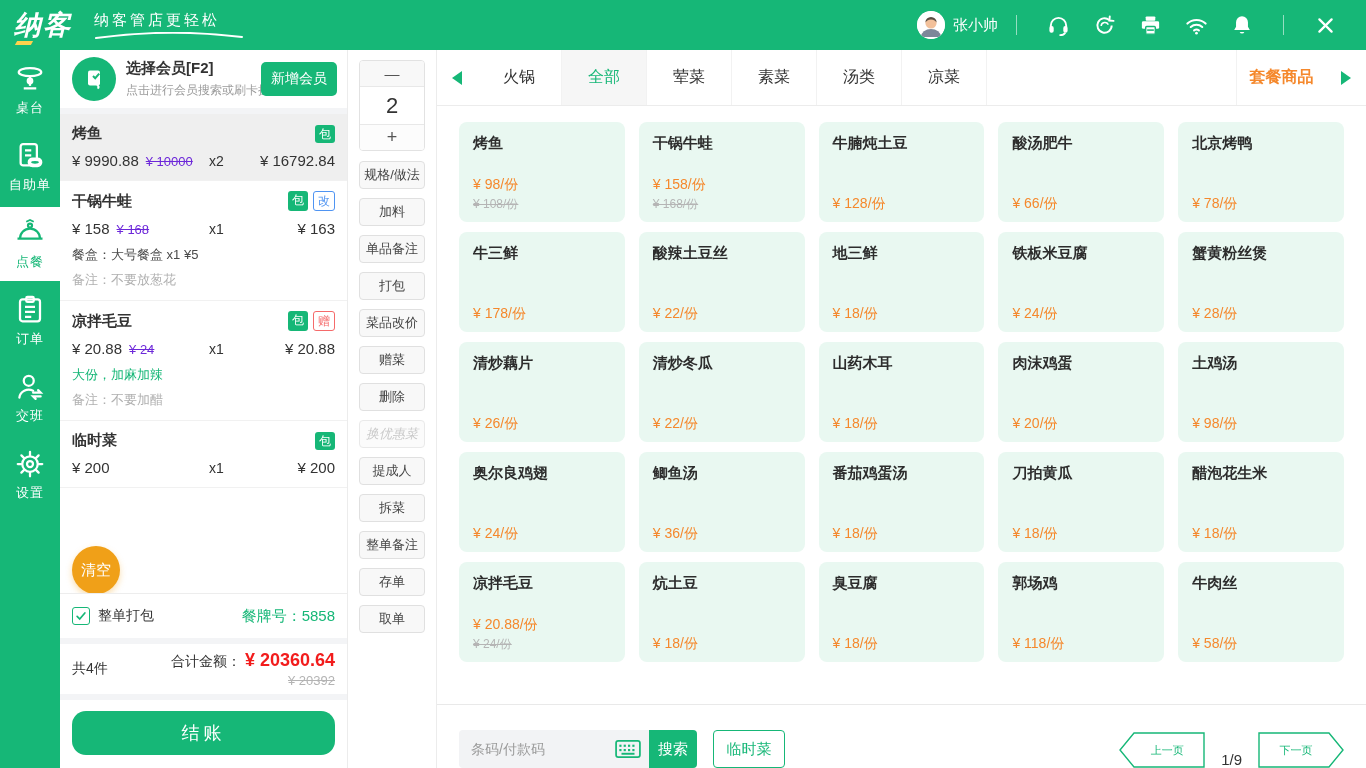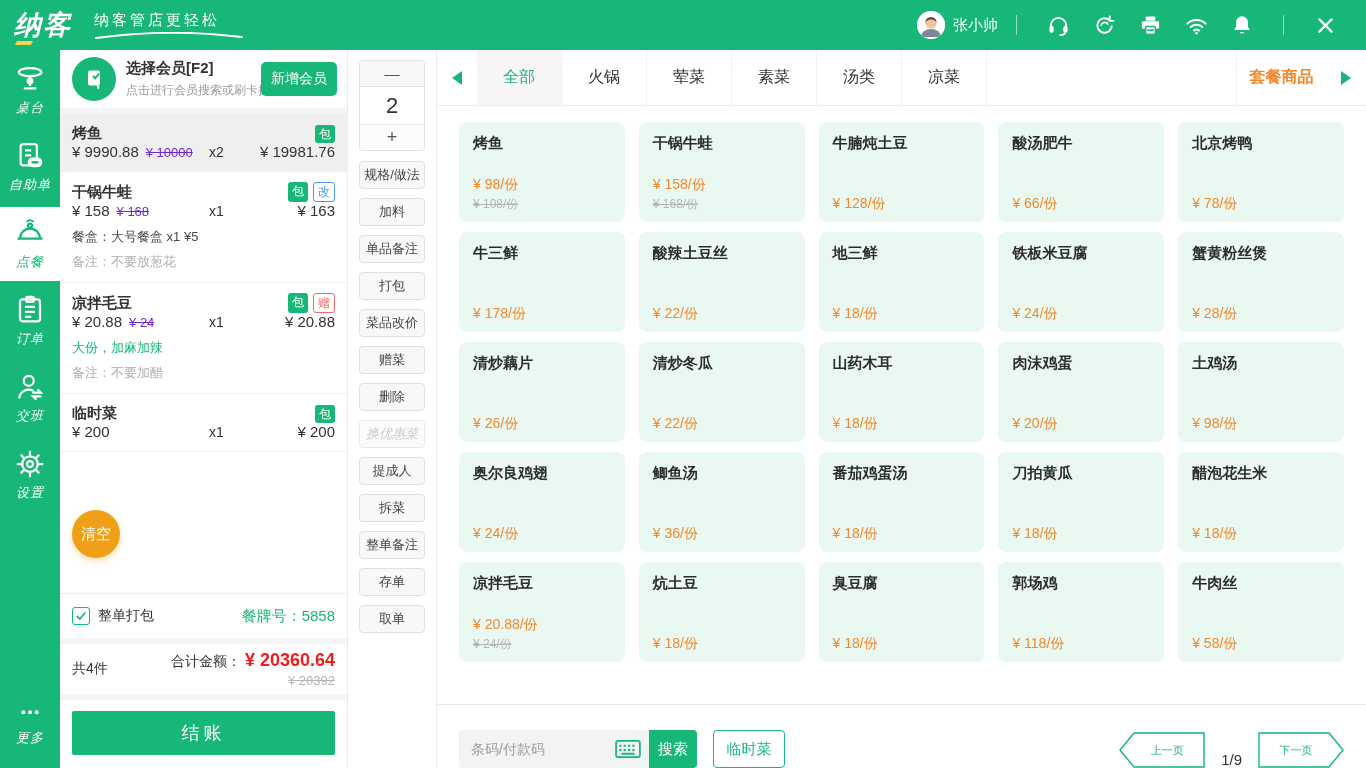--- a/index.html
+++ b/index.html
@@ -14,21 +14,21 @@
   .tagline-block { margin-left:22px; display:flex; flex-direction:column; }
   .tagline { color:#fff; font-size:15px; letter-spacing:3px; }
   .tagline-swoosh { margin-top:2px; }
   .topbar-right { margin-left:auto; display:flex; align-items:center; padding-right:18px; }
   .avatar { width:28px; height:28px; border-radius:50%; overflow:hidden; background:#fff; }
   .username { color:#fff; font-size:15px; margin-left:8px; }
   .tb-divider { width:1px; height:20px; background:rgba(255,255,255,.55); margin:0 18px; }
   .tb-icon { width:24px; height:24px; margin:0 11px; display:flex; align-items:center; justify-content:center; cursor:pointer; }
 
   
-  .sidebar { position:absolute; left:0; top:50px; width:60px; bottom:0; background:#16b777; display:flex; flex-direction:column;font-style:italic; }
+  .sidebar { position:absolute; left:0; top:50px; width:60px; bottom:0; background:#16b777; display:flex; flex-direction:column; }
   .side-item { height:74px; display:flex; flex-direction:column; align-items:center; justify-content:center; color:#fff; font-size:13px; cursor:pointer; margin-top:3px; }
   .side-item svg { margin-bottom:5px; }
   .side-item.active { background:#fff; color:#16b777; }
   .side-item.active svg * { stroke:#16b777; }
   .side-more { margin-top:auto; margin-bottom:6px; }
   .side-label { letter-spacing:1px; }
 
   
   .order-panel { position:absolute; left:60px; top:50px; width:288px; bottom:0; background:#fff; display:flex; flex-direction:column; border-right:1px solid #ececec; }
   .member-bar { height:64px; display:flex; align-items:center; padding:0 10px 0 12px; border-bottom:6px solid #f3f4f6; cursor:pointer; }
@@ -41,21 +41,21 @@
   .order-list { flex:1; overflow:hidden; }
   .o-item { padding:10px 12px 11px; border-bottom:1px solid #f1f1f1; cursor:pointer; }
   .o-item.selected { background:#efefef; }
   .o-row1 { display:flex; align-items:center; }
   .o-name { font-size:15px; font-weight:600; color:#333; }
   .badges { margin-left:auto; display:flex; gap:5px; }
   .badge { font-size:12px; line-height:1; padding:3px 4px; border-radius:3px; }
   .b-pack { background:#16b777; color:#fff; }
   .b-mod { background:#fff; color:#4f94f2; border:1px solid #4f94f2; }
   .b-gift { background:#fff; color:#f56a6a; border:1px solid #f56a6a; }
-  .o-row2 { display:flex; align-items:baseline; }
+  .o-row2 { display:flex; align-items:baseline; margin-top:9px; }
   .o-price { font-size:15px; color:#333; }
   .o-old { font-size:13px; color:#6d28d9; text-decoration:line-through; margin-left:7px; }
   .o-qty { font-size:14px; color:#333; margin-left:auto; width:40px; }
   .o-total { font-size:15px; color:#333; width:86px; text-align:right; }
   .o-box { font-size:13px; color:#4a4a4a; margin-top:9px; }
   .o-spec { font-size:13px; color:#16b777; margin-top:9px; }
   .o-note { font-size:13px; color:#b0b0b0; margin-top:7px; }
 
   .clear-btn { width:48px; height:48px; border-radius:50%; border:none; background:#f0a018; color:#fff; font-size:15px; margin:58px 0 0 12px; cursor:pointer; box-shadow:0 3px 6px rgba(240,160,24,.35); }
 
@@ -64,21 +64,21 @@
   .pack-label { font-size:14px; color:#333; margin-left:8px; }
   .cardno-wrap { margin-left:auto; font-size:15px; color:#16b777; }
   .totals-row { height:56px; border-top:6px solid #f3f4f6; display:flex; align-items:center; padding:0 12px; }
   .count-label { font-size:14px; color:#333; }
   .totals-right { margin-left:auto; text-align:right; }
   .totals-line1 { display:flex; align-items:baseline; justify-content:flex-end; }
   .total-label { font-size:14px; color:#333; }
   .total-amount { font-size:18px; font-weight:bold; color:#f21c1c; margin-left:4px; }
   .old-total { font-size:13px; color:#b4b4b4; text-decoration:line-through; margin-top:2px; }
   .checkout-row { border-top:6px solid #f3f4f6; padding:11px 12px 13px; }
-  .checkout-btn { width:100%; height:44px; background:#16b777; color:#fff; border:none; border-radius:2px; font-size:18px; letter-spacing:4px; cursor:pointer; }
+  .checkout-btn { width:100%; height:44px; background:#16b777; color:#fff; border:none; border-radius:14px; font-size:18px; letter-spacing:4px; cursor:pointer; }
 
   
   .action-col { position:absolute; left:348px; top:50px; width:89px; bottom:0; background:#fff; border-right:1px solid #ececec; padding:10px 11px; }
   .stepper { border:1px solid #e2e2e2; border-radius:4px; overflow:hidden; margin-bottom:10px; }
   .step-minus,.step-plus { height:26px; background:#f8f8f8; display:flex; align-items:center; justify-content:center; font-size:15px; color:#555; cursor:pointer; }
   .step-minus { border-bottom:1px solid #e8e8e8; }
   .step-plus { border-top:1px solid #e8e8e8; background:#fcfcfc; font-size:18px; }
   .step-qty { height:37px; background:#fff; display:flex; align-items:center; justify-content:center; font-size:22px; color:#333; }
   .act-btn { width:100%; height:28px; margin-bottom:9px; background:#f8f8f8; border:1px solid #e0e0e0; border-radius:4px; font-size:13px; color:#444; cursor:pointer; font-family:inherit; }
   .act-btn.disabled { color:#c9c9c9; background:#fbfbfb; border-color:#e9e9e9; cursor:default;font-style:italic; }
@@ -246,28 +246,20 @@
           <line x1="2.2" y1="12" x2="5" y2="12"></line>
           <line x1="19" y1="12" x2="21.8" y2="12"></line>
           <line x1="5.1" y1="5.1" x2="7.1" y2="7.1"></line>
           <line x1="16.9" y1="16.9" x2="18.9" y2="18.9"></line>
           <line x1="5.1" y1="18.9" x2="7.1" y2="16.9"></line>
           <line x1="16.9" y1="7.1" x2="18.9" y2="5.1"></line>
         </g>
       </svg>
     <span class="side-label">设置</span>
   </div>
-  <div class="side-item side-more">
-    <svg viewBox="0 0 24 24" width="28" height="20" fill="#fff">
-        <circle cx="4" cy="10" r="2.4"></circle>
-        <circle cx="12" cy="10" r="2.4"></circle>
-        <circle cx="20" cy="10" r="2.4"></circle>
-      </svg>
-    <span class="side-label">更多</span>
-  </div>
 </nav>
 
 <section class="order-panel">
   <div class="member-bar">
     <div class="member-icon">
       <svg viewBox="0 0 24 24" width="24" height="24" fill="none" stroke="#fff" stroke-width="1.8">
           <rect x="6" y="3.5" width="12" height="15" rx="2" fill="#fff" stroke="none"></rect>
           <path d="M11,9 l2.2,2.2 4,-4.6" stroke="#16b777" stroke-width="2" fill="none"></path>
           <path d="M15,18 q3,2 0.5,3.5" stroke="#fff" stroke-width="2"></path>
         </svg>
@@ -285,21 +277,21 @@
       <div class="o-row1">
         <span class="o-name">烤鱼</span>
         <span class="badges">
             <span class="badge b-pack">包</span>
           </span>
       </div>
       <div class="o-row2">
         <span class="o-price">¥ 9990.88</span>
         <span class="o-old">¥ 10000</span>
         <span class="o-qty">x2</span>
-        <span class="o-total">¥ 19981.76</span>
+        <span class="o-total">¥ 16792.84</span>
       </div>
     </div>
 
     <div class="o-item">
       <div class="o-row1">
         <span class="o-name">干锅牛蛙</span>
         <span class="badges">
           <span class="badge b-pack">包</span>
           <span class="badge b-mod">改</span>
         </span>
@@ -396,22 +388,22 @@
   <button class="act-btn">整单备注</button>
   <button class="act-btn">存单</button>
   <button class="act-btn">取单</button>
 </section>
 
 <main class="main">
   <div class="tabbar">
     <div class="tab-arrow">
         <div class="tri-left"></div>
       </div>
+    <div class="tab">火锅</div>
     <div class="tab active">全部</div>
-    <div class="tab">火锅</div>
     <div class="tab">荤菜</div>
     <div class="tab">素菜</div>
     <div class="tab">汤类</div>
     <div class="tab">凉菜</div>
     <div class="tab-spacer"></div>
     <div class="tab-combo">套餐商品</div>
     <div class="tab-arrow">
         <div class="tri-right"></div>
       </div>
   </div>

